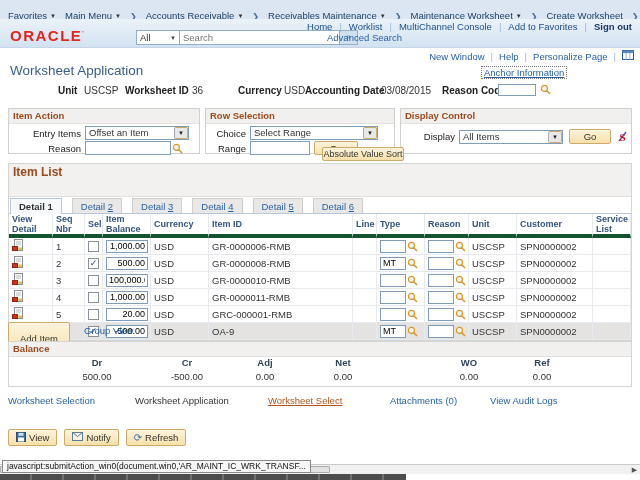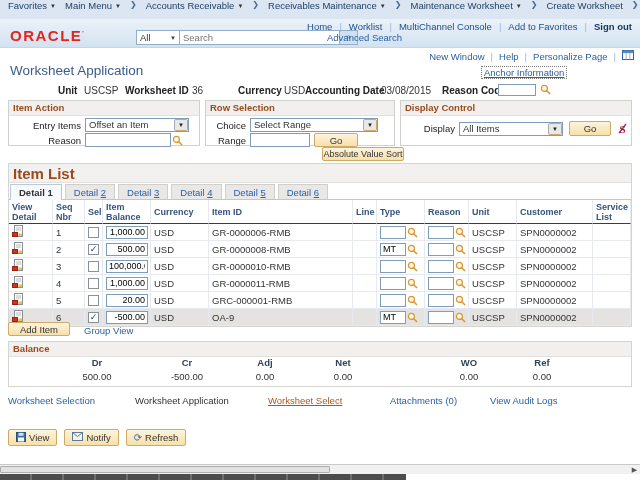--- a/index.html
+++ b/index.html
@@ -1,20 +1,20 @@
 <!DOCTYPE html>
 <html><head>
 <meta charset="utf-8">
 <style>
   html,body{margin:0;padding:0;background:#fff;}
   .screen{position:relative;width:640px;height:480px;background:#fff;overflow:hidden;
           font-family:"Liberation Sans",sans-serif;font-size:10px;color:#333;}
   
   .crumbbar{position:absolute;top:0;left:0;width:640px;height:22px;background:#dbe6f2;
-            border-bottom:1px solid #c3d4e6;display:flex;align-items:flex-start;padding-left:8px;
+            border-bottom:1px solid #c3d4e6;display:flex;align-items:flex-end;padding-left:8px;
             box-sizing:border-box;gap:9px;font-size:9.5px;color:#1f3f66;white-space:nowrap;}
   .crumb{display:inline-flex;align-items:center;gap:3px;cursor:pointer;}
   .crumb .caret{font-size:6px;color:#333;}
   .crumb-sep{color:#4a6a8f;font-size:8px;}
   
   .band{position:absolute;top:19px;left:0;width:640px;height:28px;
         background:linear-gradient(#ebf2f9,#d3e2f1);border-bottom:1px solid #c6d6e8;}
   .logo{position:absolute;left:10px;top:27px;font-size:15px;font-weight:bold;letter-spacing:1.5px;
         color:#e3251c;font-family:"Liberation Sans",sans-serif;}
   .logo sup{font-size:6px;}
@@ -38,59 +38,59 @@
   
   .pagetitle{position:absolute;left:10px;top:63px;font-size:13.5px;color:#3c5c8a;}
   .anchorlink{position:absolute;left:481px;top:66px;font-size:9.5px;color:#2a61a5;
               text-decoration:underline;border:1px dotted #777;padding:0 2px;cursor:pointer;}
   .keyrow span.lbl{font-weight:bold;color:#222;}
   .keyrow span{position:absolute;top:85px;font-size:10px;}
   .kf-input{position:absolute;top:84px;left:498px;width:38px;height:12px;border:1px solid #7f9db9;
             box-sizing:border-box;font-size:9.5px;}
   .kf-mag{position:absolute;top:84px;left:540px;}
   
-  .gbox{position:absolute;top:100px;height:46px;border:1px solid #d0d0cc;background:#fff;box-sizing:border-box;}
+  .gbox{position:absolute;top:108px;height:46px;border:1px solid #d0d0cc;background:#fff;box-sizing:border-box;}
   .gbox-h{height:13px;background:#f1f0ee;border-bottom:1px solid #e2e1de;color:#9a4b1e;
           font-weight:bold;font-size:9.5px;padding:1px 4px 0 4px;}
   .grow{position:absolute;display:flex;align-items:center;font-size:9.5px;}
   .grow .lbl{text-align:right;color:#222;}
   .sel{display:flex;height:14px;border:1px solid #7f9db9;background:#fff;box-sizing:border-box;cursor:pointer;}
   .sel .txt{flex:1;padding:0 3px;font-size:9.5px;line-height:12px;overflow:hidden;white-space:nowrap;}
   .sel .btn{width:14px;background:#e8e8e6;border-left:1px solid #aab;text-align:center;font-size:6px;line-height:12px;color:#222;}
   .tinput{height:14px;border:1px solid #7f9db9;box-sizing:border-box;font-size:9.5px;padding:0 2px;
           font-family:"Liberation Sans",sans-serif;}
   .btn{display:inline-flex;align-items:center;justify-content:center;gap:3px;
        background:linear-gradient(#fdf4dd,#f7e0a9);border:1px solid #cfa968;border-radius:2px;
        font-size:9.5px;color:#333;cursor:pointer;box-sizing:border-box;font-family:"Liberation Sans",sans-serif;}
   .avs{position:absolute;left:322px;top:147px;width:82px;height:14px;font-size:9px;}
   
   .section{position:absolute;left:8px;top:163px;width:624px;border:1px solid #d4d4d0;box-sizing:border-box;}
   .sec-h{height:13px;background:#f2f1ef;border-bottom:1px solid #e2e1de;color:#9a4b1e;
-         font-weight:bold;font-size:15px;padding:1px 4px 4px 4px;}
+         font-weight:bold;font-size:12px;padding:1px 4px 18px 4px;}
   .tabs{display:flex;height:16px;border-bottom:1px solid #b9c9da;background:#fff;padding-left:1px;align-items:flex-end;}
-  .tab{height:15px;line-height:15px;padding:0 8px;margin-right:3px;font-size:9.5px;cursor:pointer;
+  .tab{height:15px;line-height:15px;padding:0 8px;margin-right:10px;font-size:9.5px;cursor:pointer;
        background:#e9e8e6;border:1px solid #cfcfcb;border-bottom:none;color:#2a61a5;box-sizing:border-box;}
   .tab u{text-decoration:underline;}
   .tab.active{background:#f6fafd;border-color:#b9c9da;font-weight:bold;color:#333;height:16px;line-height:16px;margin-bottom:-1px;}
   .grid{width:622px;}
   .gridrow{display:grid;grid-template-columns:44px 32px 18px 48px 58px 144px 24px 48px 44px 48px 76px 38px;}
   .gridrow>div{border-right:1px solid #e6e9ed;border-bottom:1px solid #e6e9ed;box-sizing:border-box;
                padding-left:3px;display:flex;align-items:center;height:17px;font-size:9.5px;color:#333;overflow:hidden;}
   .gridrow.head>div{height:24px;font-size:9px;font-weight:bold;color:#35547d;line-height:10px;
-                    border-bottom:1px solid #14532d;align-items:center;}
+                    border-bottom:4px solid #14532d;align-items:center;}
   .gridrow.active>div{background:#e4e3e1;}
   .bal-input{width:42px;height:13px;border:1px solid #7f9db9;box-sizing:border-box;font-size:9px;
              text-align:right;padding:0 2px;font-family:"Liberation Sans",sans-serif;}
   .mini-input{width:26px;height:13px;border:1px solid #7f9db9;box-sizing:border-box;font-size:9px;
               padding:0 2px;font-family:"Liberation Sans",sans-serif;}
   .cb{width:11px;height:11px;border:1px solid #8a9097;background:#fff;box-sizing:border-box;
       font-size:9px;line-height:9px;text-align:center;color:#1d3a66;cursor:pointer;}
   .mag{cursor:pointer;margin-left:1px;flex:none;display:inline-flex;}
   
-  .additem{position:absolute;left:8px;top:322px;width:62px;height:14px;}
+  .additem{position:absolute;left:8px;top:322px;width:62px;height:33px;}
   .groupview{position:absolute;left:84px;top:325px;color:#2a61a5;cursor:pointer;font-size:9.5px;}
   .balbox{position:absolute;left:8px;top:341px;width:624px;height:46px;border:1px solid #d4d4d0;box-sizing:border-box;}
   .bal-entry{position:absolute;width:84px;text-align:center;}
   .bal-entry .bl{font-weight:bold;color:#2f4359;font-size:9.5px;}
   .bal-entry .bv{margin-top:3px;font-size:9.5px;color:#333;}
   .bal-entry:nth-of-type(1){left:46px;}  .bal-entry:nth-of-type(2){left:136px;}
   .bal-entry:nth-of-type(3){left:214px;} .bal-entry:nth-of-type(4){left:292px;}
   .bal-entry:nth-of-type(5){left:418px;} .bal-entry:nth-of-type(6){left:491px;}
   
   .footlinks .fl{position:absolute;top:395px;font-size:9.5px;cursor:pointer;}
@@ -605,15 +605,16 @@
     <div class="btn">
       <span style="color:#3a6ea8;font-size:10px;line-height:10px;">⟳</span>
       <span>Refresh</span>
     </div>
   </div>
 
   <div class="hscroll">
     <div class="hthumb"></div>
     <div class="harrow">▶</div>
   </div>
+  <div class="statusmsg">javascript:submitAction_win0(document.win0,'AR_MAINT_IC_WRK_TRANSF...</div>
   <div class="bstrip"></div>
 
 </div>
 
 </body></html>

